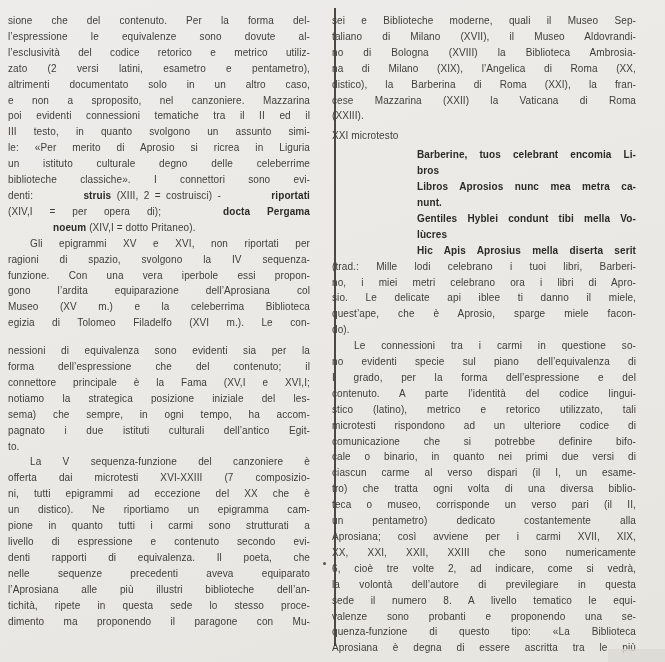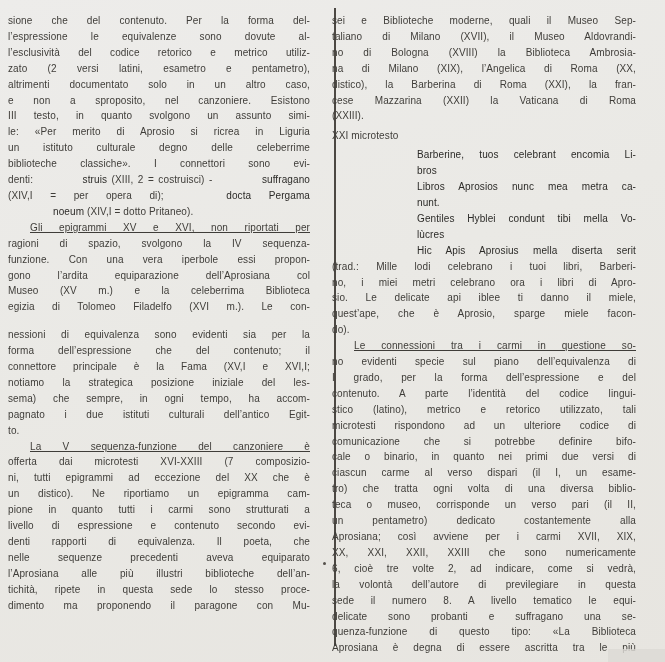--- a/index.html
+++ b/index.html
@@ -25,23 +25,23 @@
   }
   .block { margin: 0; }
   .line {
     text-align: justify;
     text-align-last: left;
     letter-spacing: 0.1px;
     min-height: 15.9px;
     white-space: normal;
   }
   .line.j { text-align-last: justify; }
-  .ind1 { padding-left: 22px; text-decoration: underline; }
+  .ind1 { padding-left: 22px; }
   .ind2 { padding-left: 40px; }
-  .b { font-weight: 400; color: #2c2b28; padding-left: 45px; }
+  .b { font-weight: 700; color: #2c2b28; padding-left: 45px; }
   .corner-shade {
     position: absolute;
     right: 0; bottom: 0;
     width: 57px; height: 13px;
     background: #dcdad5;
     opacity: 0.8;
   }
   .speck {
     position: absolute;
     left: 323px; top: 562px;
@@ -54,26 +54,27 @@
 <body>
 
 <div class="page" style="color: rgb(63, 61, 57);">
   <div class="col col-left">
       <div class="block">
         <div class="line j"><span>sione che del contenuto. Per la forma del-</span></div>
         <div class="line j"><span>l’espressione le equivalenze sono dovute al-</span></div>
         <div class="line j"><span>l’esclusività del codice retorico e metrico utiliz-</span></div>
         <div class="line j"><span>zato (2 versi latini, esametro e pentametro),</span></div>
         <div class="line j"><span>altrimenti documentato solo in un altro caso,</span></div>
-        <div class="line j"><span>e non a sproposito, nel canzoniere. Esistono</span></div>
+        <div class="line j"><span>e non a sproposito, nel canzoniere. Mazzarina</span></div>
+        <div class="line j"><span>poi evidenti connessioni tematiche tra il II ed il</span></div>
         <div class="line j"><span>III testo, in quanto svolgono un assunto simi-</span></div>
         <div class="line j"><span>le: «Per merito di Aprosio si ricrea in Liguria</span></div>
         <div class="line j"><span>un istituto culturale degno delle celeberrime</span></div>
         <div class="line j"><span>biblioteche classiche». I connettori sono evi-</span></div>
-        <div class="line j"><span>denti: </span><span class="b">struis</span><span> (XIII, 2 = costruisci) - </span><span class="b">suffragano</span></div>
+        <div class="line j"><span>denti: </span><span class="b">struis</span><span> (XIII, 2 = costruisci) - </span><span class="b">riportati</span></div>
         <div class="line j"><span>(XIV,I = per opera di); </span><span class="b">docta Pergama</span></div>
         <div class="line"><span class="b">noeum</span><span> (XIV,I = dotto Pritaneo).</span></div>
       </div>
       <div class="block">
         <div class="line j ind1"><span>Gli epigrammi XV e XVI, non riportati per</span></div>
         <div class="line j"><span>ragioni di spazio, svolgono la IV sequenza-</span></div>
         <div class="line j"><span>funzione. Con una vera iperbole essi propon-</span></div>
         <div class="line j"><span>gono l’ardita equiparazione dell’Aprosiana col</span></div>
         <div class="line j"><span>Museo (XV m.) e la celeberrima Biblioteca</span></div>
         <div class="line j"><span>egizia di Tolomeo Filadelfo (XVI m.). Le con-</span></div>
@@ -142,20 +143,20 @@
         <div class="line j"><span>cale o binario, in quanto nei primi due versi di</span></div>
         <div class="line j"><span>ciascun carme al verso dispari (il I, un esame-</span></div>
         <div class="line j"><span>tro) che tratta ogni volta di una diversa biblio-</span></div>
         <div class="line j"><span>teca o museo, corrisponde un verso pari (il II,</span></div>
         <div class="line j"><span>un pentametro) dedicato costantemente alla</span></div>
         <div class="line j"><span>Aprosiana; così avviene per i carmi XVII, XIX,</span></div>
         <div class="line j"><span>XX, XXI, XXII, XXIII che sono numericamente</span></div>
         <div class="line j"><span>6, cioè tre volte 2, ad indicare, come si vedrà,</span></div>
         <div class="line j"><span>la volontà dell’autore di previlegiare in questa</span></div>
         <div class="line j"><span>sede il numero 8. A livello tematico le equi-</span></div>
-        <div class="line j"><span>delicate sono probanti e suffragano una se-</span></div>
+        <div class="line j"><span>valenze sono probanti e proponendo una se-</span></div>
         <div class="line j"><span>quenza-funzione di questo tipo: «La Biblioteca</span></div>
         <div class="line j"><span>Aprosiana è degna di essere ascritta tra le più</span></div>
       </div>
     </div>
   <div class="speck"></div>
   <div class="corner-shade"></div>
 </div>
 
 </body></html>

